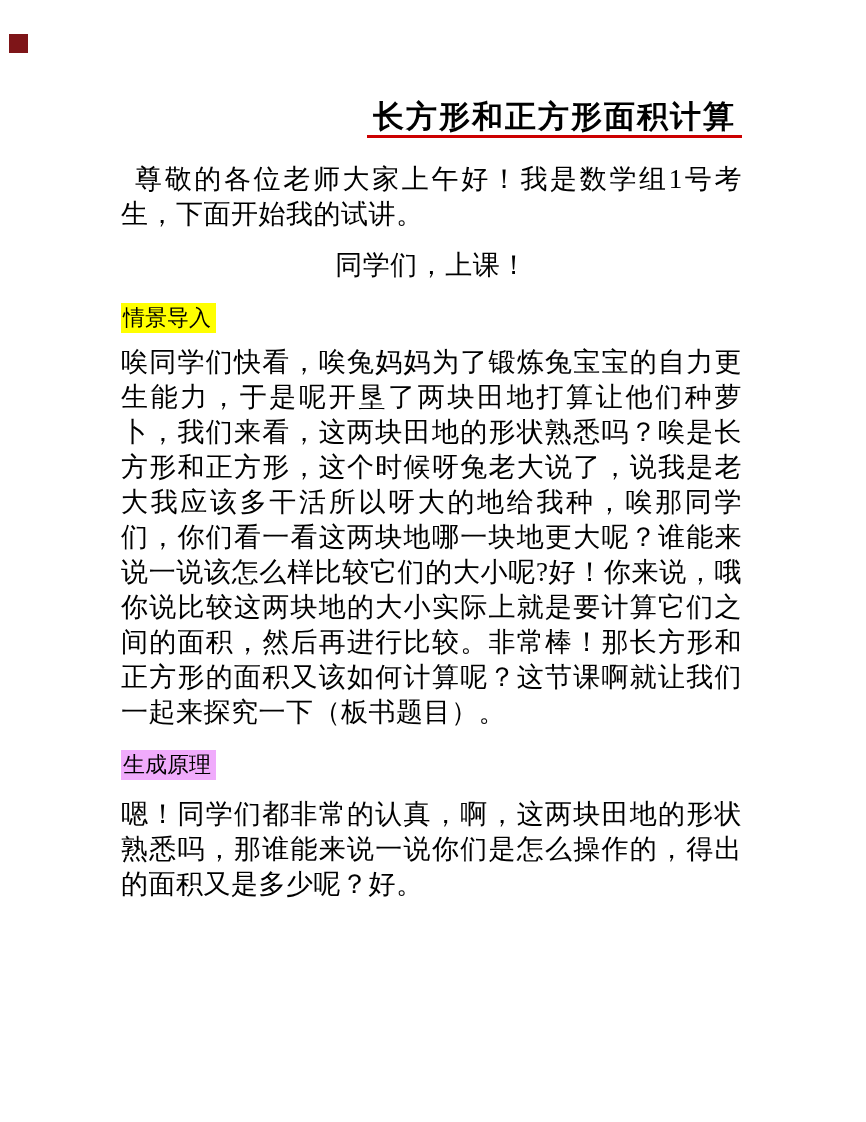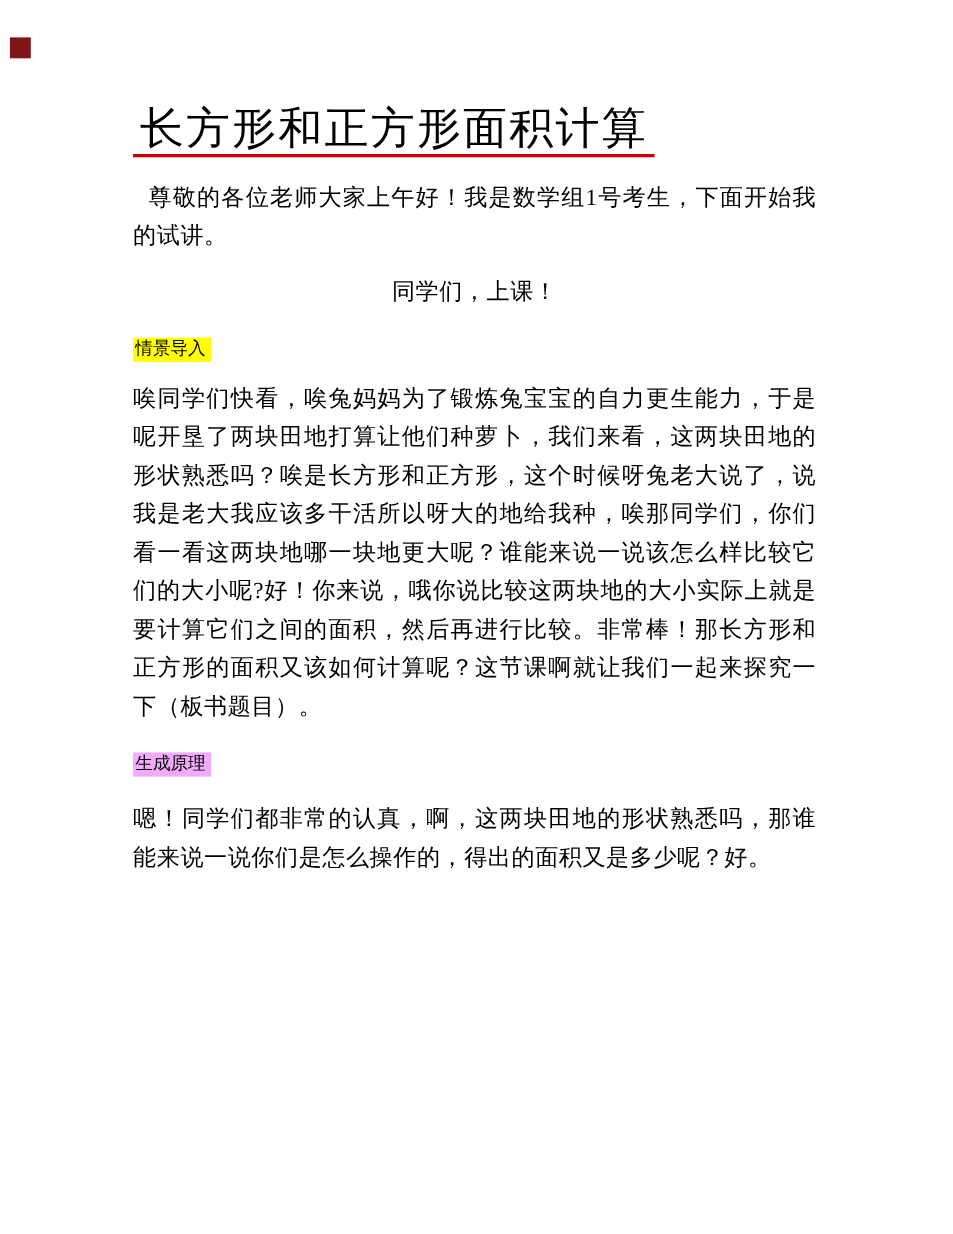--- a/index.html
+++ b/index.html
@@ -25,48 +25,48 @@
     background: #7e1518;
   }
   .content {
     position: absolute;
     left: 121px;
     top: 96px;
     width: 621px;
   }
   .doc-title {
     margin: 0;
-    font-size: 40px;
-    font-weight: normal;
-    text-align: left;
+    font-size: 31px;
+    font-weight: bold;
+    text-align: right;
     line-height: 42px;
     letter-spacing: 2px;
   }
   .doc-title .underline {
     border-bottom: 3px solid #cc0000;
     padding: 0 6px 1px 6px;
   }
   p {
     margin: 0;
-    font-size: 21px;
+    font-size: 27px;
     line-height: 35px;
     text-align: justify;
     letter-spacing: 0.5px;
   }
   .intro-para {
     margin-top: 24px;
     text-indent: 14px;
   }
   .greeting-para {
     margin-top: 16px;
     text-align: center;
   }
   h2.section-heading {
     margin: 20px 0 0 0;
-    font-size: 16px;
+    font-size: 22px;
     font-weight: normal;
     line-height: 30px;
   }
   .hl {
     background: #ffff00;
     padding: 2px 5px 3px 2px;
   }
   .section-para {
     margin-top: 12px;
   }

